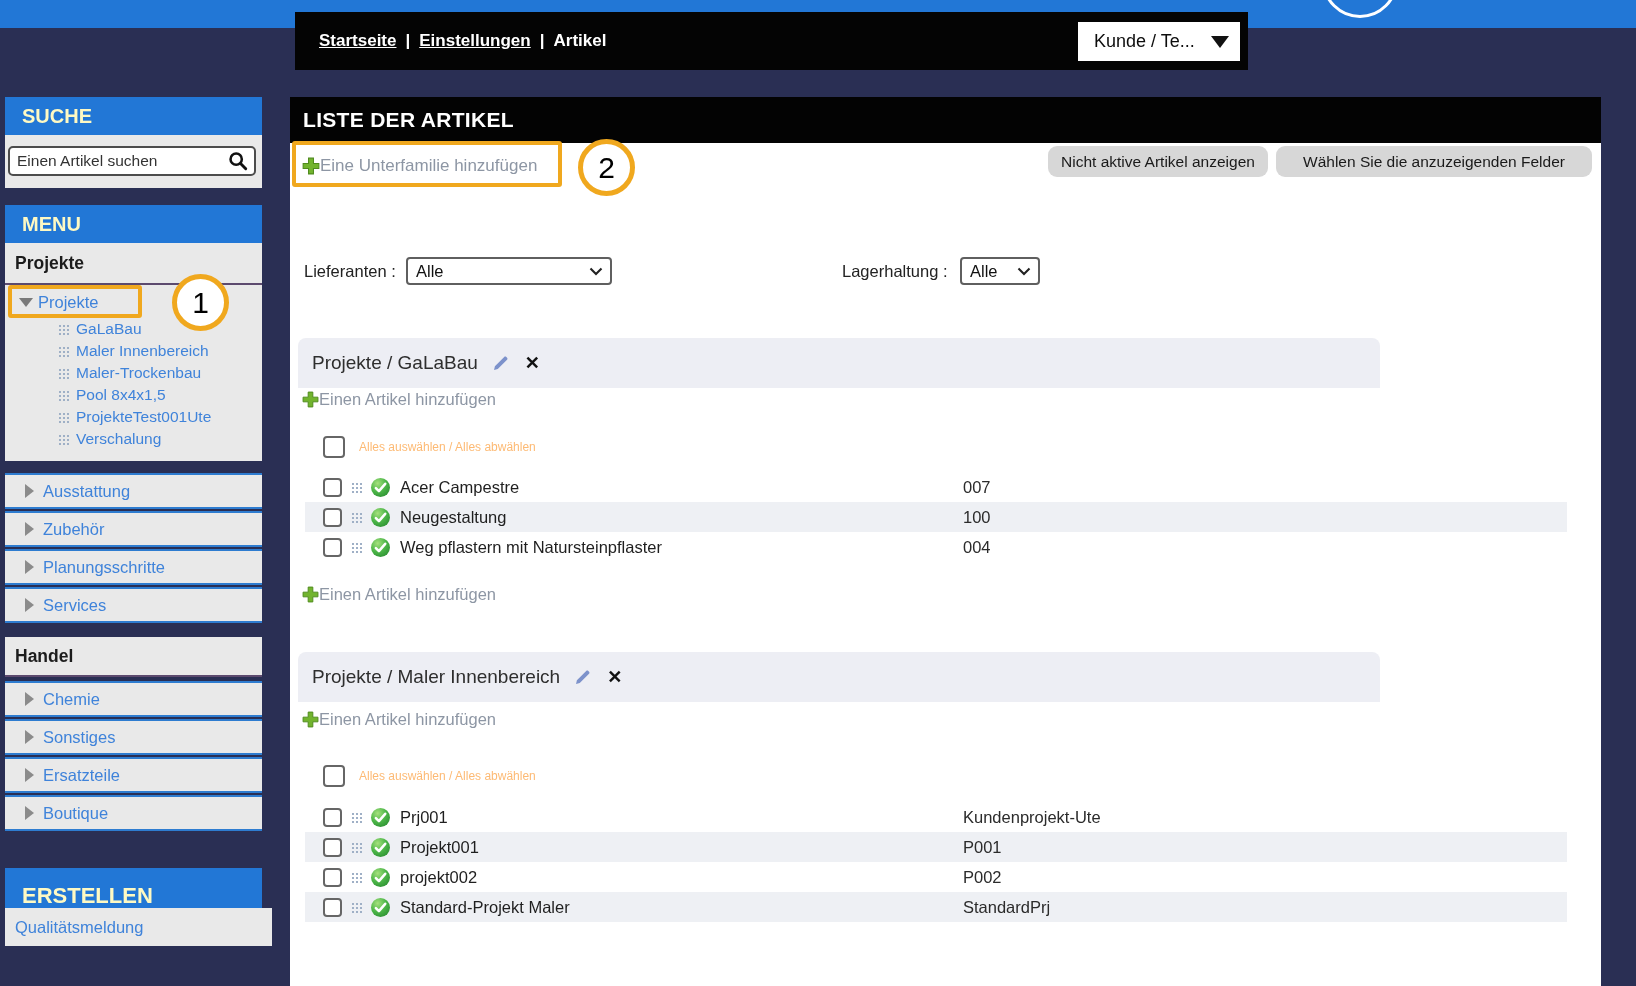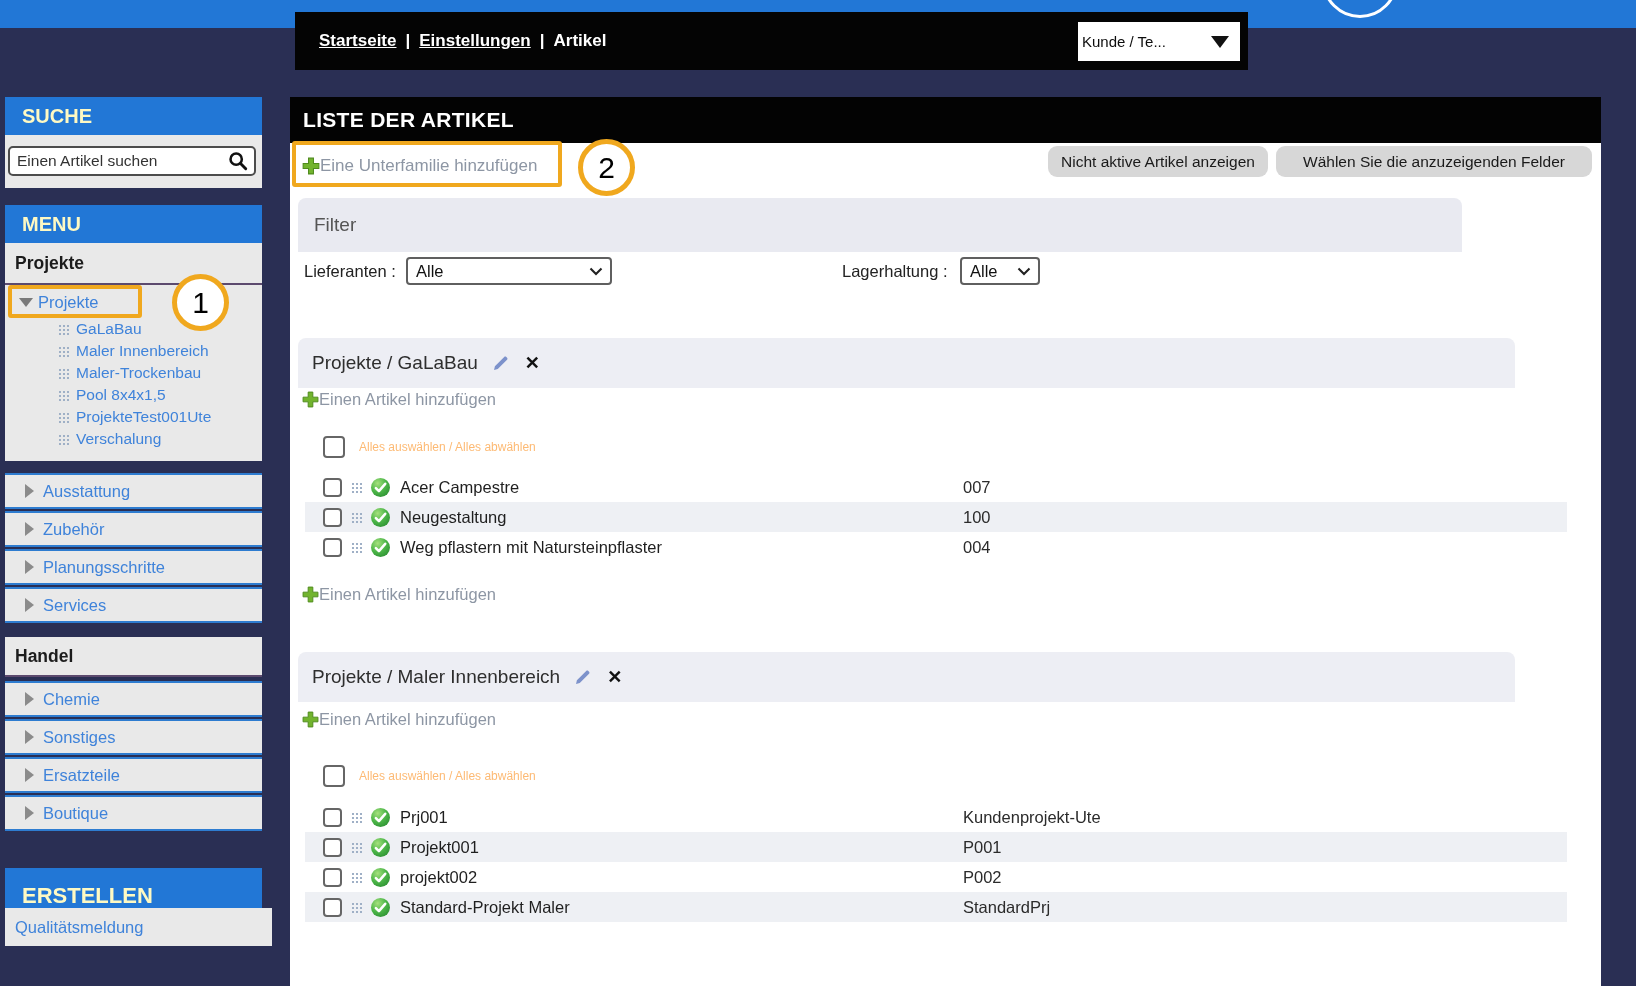--- a/index.html
+++ b/index.html
@@ -14,21 +14,21 @@
   .topnav{position:absolute;left:295px;top:12px;width:953px;height:58px;background:#040404;z-index:3;display:flex;align-items:center}
   .crumbs{padding-left:24px;font-size:17px;color:#fff;font-weight:600;white-space:nowrap}
   .crumb-link{color:#fff;text-decoration:underline;cursor:pointer}
   .crumb-sep{margin:0 9px;font-weight:600}
   .crumb-current{font-weight:700}
   .nav-search{position:absolute;left:500px;top:10px;width:268px;height:39px;background:#fff;display:flex;align-items:center}
   .nav-search-input{flex:1;border:none;outline:none;background:transparent;font-family:"Liberation Sans",sans-serif;font-size:16.5px;padding-left:13px;color:#111}
   .nav-search-input::placeholder{color:#2b2b2b;font-style:italic;opacity:1}
   .nav-search svg{margin-right:9px;flex:0 0 auto}
   .nav-dropdown{position:absolute;left:783px;top:10px;width:162px;height:39px;background:#fff;display:flex;align-items:center;cursor:pointer}
-  .nav-dropdown span.val{padding-left:4px;font-size:15px;color:#0d0d0d;flex:1;white-space:nowrap;overflow:hidden}
+  .nav-dropdown span.val{padding-left:16px;font-size:18px;color:#0d0d0d;flex:1;white-space:nowrap;overflow:hidden}
   .tri-down-big{width:0;height:0;border-left:9px solid transparent;border-right:9px solid transparent;border-top:12px solid #111;margin-right:11px}
 
   
   .sb-header{position:absolute;left:5px;width:257px;background:#2277d6;color:#fef9c3;font-weight:700;display:flex;align-items:center;padding-left:17px;box-sizing:border-box}
   .sb-search-panel{position:absolute;left:5px;top:135px;width:257px;height:53px;background:#e9e9e9}
   .sb-search-box{position:absolute;left:3px;top:11px;width:248px;height:30px;background:#fff;border:2px solid #4c4c4c;border-radius:5px;box-sizing:border-box;display:flex;align-items:center}
   .sb-search-input{flex:1;border:none;outline:none;background:transparent;font-family:"Liberation Sans",sans-serif;font-size:15.5px;padding-left:7px;color:#222}
   .sb-search-input::placeholder{color:#333;opacity:1}
   .sb-search-box svg{margin-right:6px;flex:0 0 auto}
   .sb-panel1{position:absolute;left:5px;top:243px;width:257px;height:218px;background:#e9e9e9}
@@ -49,21 +49,21 @@
   .main-header{position:absolute;left:290px;top:97px;width:1311px;height:46px;background:#030303;color:#fff;font-weight:700;font-size:21px;letter-spacing:.3px;display:flex;align-items:center;padding-left:13px;box-sizing:border-box}
   .add-link{position:absolute;display:flex;align-items:center;gap:0;font-size:17px;color:#8d96a4;cursor:pointer;white-space:nowrap}
   .gray-btn{position:absolute;height:31px;background:#d7d7d7;border-radius:9px;display:flex;align-items:center;justify-content:center;font-size:15.5px;color:#1a1a1a;cursor:pointer;white-space:nowrap}
   .filter-panel{position:absolute;left:298px;top:198px;width:1164px;height:92px}
   .filter-head{position:absolute;left:0;top:0;width:100%;height:54px;background:#e9eaf1;border-radius:8px 8px 0 0;box-sizing:border-box;display:flex;align-items:center;padding-left:16px;font-size:19px;color:#555}
   .filter-body{position:absolute;left:0;top:54px;width:100%;height:38px;background:#fff}
   .filter-label{position:absolute;top:0;height:100%;display:flex;align-items:center;font-size:16.5px;color:#222;white-space:nowrap}
   .select{position:absolute;top:5px;height:28px;background:#fff;border:2px solid #5f5f5f;border-radius:4px;box-sizing:border-box;display:flex;align-items:center;cursor:pointer}
   .select .val{flex:1;padding-left:8px;font-size:16.5px;color:#111}
   .select svg{margin-right:7px;flex:0 0 auto}
-  .section-strip{position:absolute;left:298px;width:1217px;height:50px;background:#edeef4;border-radius:8px 8px 0 0;display:flex;align-items:center;padding-left:14px;box-sizing:border-box}
+  .section-strip{position:absolute;left:298px;width:1082px;height:50px;background:#edeef4;border-radius:8px 8px 0 0;display:flex;align-items:center;padding-left:14px;box-sizing:border-box}
   .section-title{font-size:19px;color:#2e2e2e}
   .icon-gap{margin-left:13px;display:flex;align-items:center;cursor:pointer}
   .x-glyph{font-size:18px;font-weight:900;color:#111;cursor:pointer;margin-left:15px;line-height:1}
   .select-all{position:absolute;left:305px;width:1262px;height:24px;display:flex;align-items:center;padding-left:18px;box-sizing:border-box}
   .cb{background:#fff;border:2px solid #666;border-radius:4px;box-sizing:border-box;cursor:pointer;flex:0 0 auto}
   .cb.big{width:22px;height:22px;margin-right:14px}
   .cb.sm{width:19px;height:19px;margin-right:8px}
   .select-all .lbl{font-weight:400;font-size:12px;color:#fdba74}
   .art-row{position:absolute;left:305px;width:1262px;height:30px;display:flex;align-items:center;padding-left:18px;box-sizing:border-box}
   .art-row.alt{background:#eef0f4}
@@ -195,21 +195,20 @@
   <svg width="18" height="18" viewBox="0 0 16 16">
       <path d="M5.8 1h4.4v4.8H15v4.4h-4.8V15H5.8v-4.8H1V5.8h4.8z" fill="#72b42e" stroke="#4f8b1d" stroke-width="0.9"></path>
     </svg>
   <span>Eine Unterfamilie hinzufügen</span>
 </div>
 
 <div class="gray-btn" style="left:1048px;top:146px;width:220px">Nicht aktive Artikel anzeigen</div>
 <div class="gray-btn" style="left:1276px;top:146px;width:316px">Wählen Sie die anzuzeigenden Felder</div>
 
 <div class="filter-panel">
-  <div class="filter-head">Filter</div>
   <div class="filter-body">
     <span class="filter-label" style="left:6px">Lieferanten :</span>
     <div class="select" style="left:108px;width:206px">
       <span class="val">Alle</span>
       <svg width="14" height="9" viewBox="0 0 14 9">
           <path d="M1.5 1.5l5.5 5.5 5.5-5.5" fill="none" stroke="#222" stroke-width="2.1"></path>
         </svg>
     </div>
     <span class="filter-label" style="left:544px">Lagerhaltung :</span>
     <div class="select" style="left:662px;width:80px">

